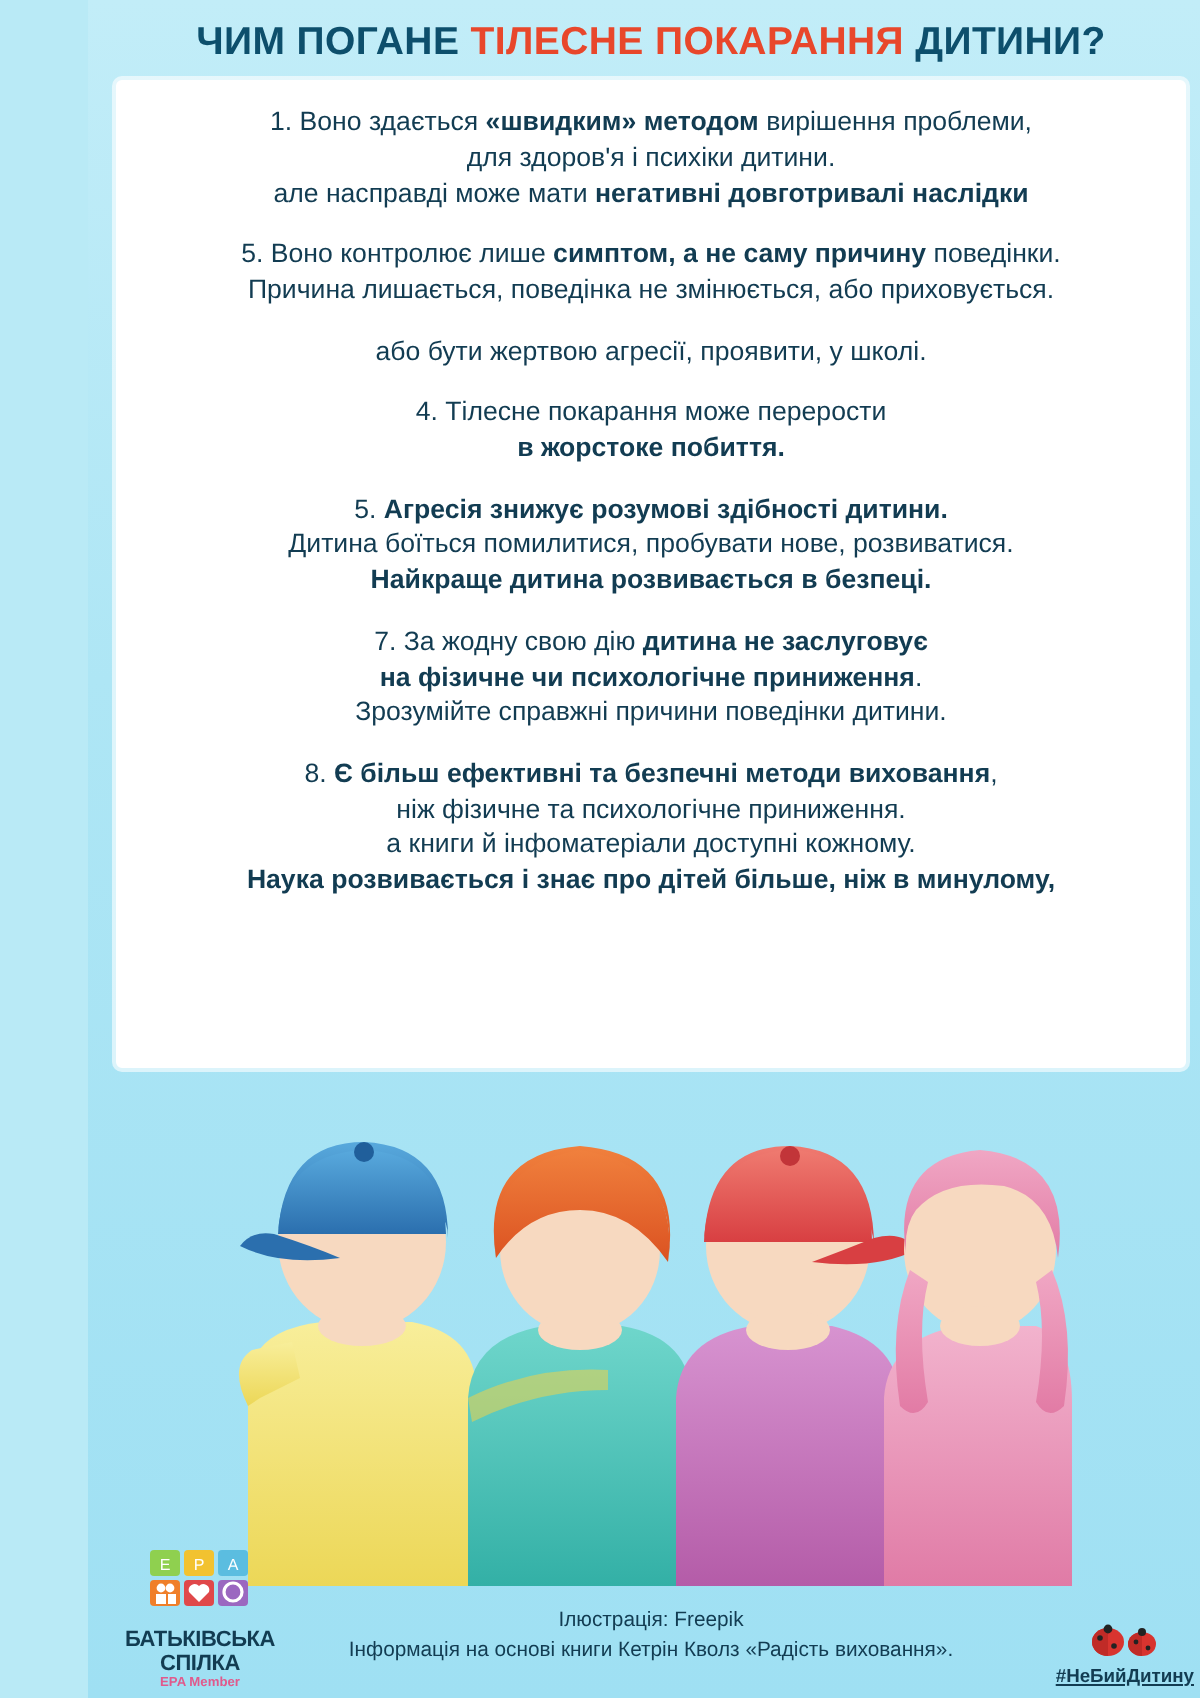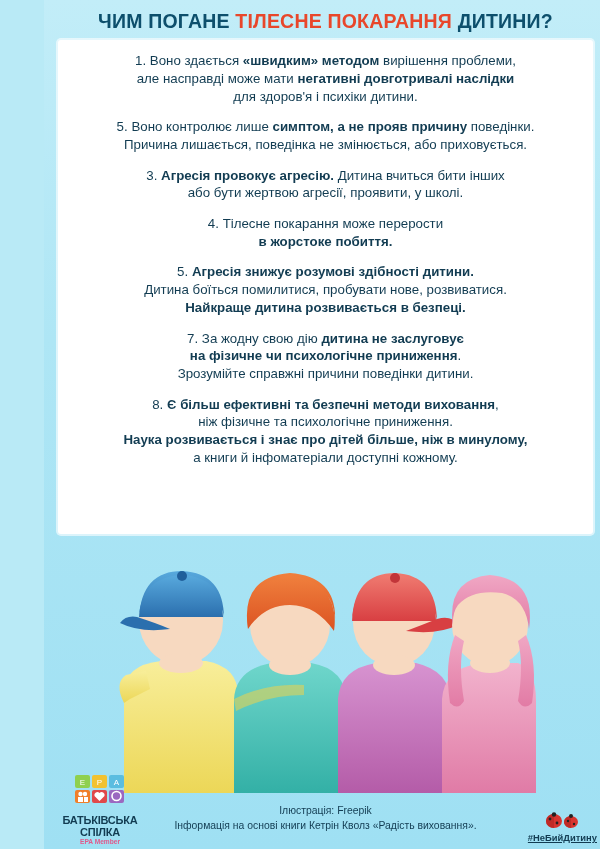--- a/index.html
+++ b/index.html
@@ -129,50 +129,49 @@
 
 <div class="poster">
 
   <div class="title">
     <span>ЧИМ ПОГАНЕ </span><span class="hl">ТІЛЕСНЕ ПОКАРАННЯ</span><span> ДИТИНИ?</span>
   </div>
 
   <div class="card">
     <div class="item">
         <div><span>1. Воно здається </span><b>«швидким» методом</b><span> вирішення проблеми,</span></div>
+        <div><span>для здоров'я і психіки дитини.</span></div>
         <div><span>але насправді може мати </span><b>негативні довготривалі наслідки</b></div>
-        <div><span>для здоров'я і психіки дитини.</span></div>
-      </div>
-    <div class="item">
-        <div><span>5. Воно контролює лише </span><b>симптом, а не прояв причину</b><span> поведінки.</span></div>
+      </div>
+    <div class="item">
+        <div><span>5. Воно контролює лише </span><b>симптом, а не саму причину</b><span> поведінки.</span></div>
         <div><span>Причина лишається, поведінка не змінюється, або приховується.</span></div>
       </div>
     <div class="item">
-        <div><span>3. </span><b>Агресія провокує агресію.</b><span> Дитина вчиться бити інших</span></div>
         <div><span>або бути жертвою агресії, проявити, у школі.</span></div>
       </div>
     <div class="item">
         <div><span>4. Тілесне покарання може перерости</span></div>
         <div><b>в жорстоке побиття.</b></div>
       </div>
     <div class="item">
         <div><span>5. </span><b>Агресія знижує розумові здібності дитини.</b></div>
         <div><span>Дитина боїться помилитися, пробувати нове, розвиватися.</span></div>
         <div><b>Найкраще дитина розвивається в безпеці.</b></div>
       </div>
     <div class="item">
         <div><span>7. За жодну свою дію </span><b>дитина не заслуговує</b></div>
         <div><b>на фізичне чи психологічне приниження</b><span>.</span></div>
         <div><span>Зрозумійте справжні причини поведінки дитини.</span></div>
       </div>
     <div class="item">
         <div><span>8. </span><b>Є більш ефективні та безпечні методи виховання</b><span>,</span></div>
         <div><span>ніж фізичне та психологічне приниження.</span></div>
+        <div><span>а книги й інфоматеріали доступні кожному.</span></div>
         <div><b>Наука розвивається і знає про дітей більше, ніж в минулому,</b></div>
-        <div><span>а книги й інфоматеріали доступні кожному.</span></div>
       </div>
   </div>
 
   <div class="illus">
     <svg class="kids" viewBox="0 0 440 255">
       <defs>
         <linearGradient id="capBlue" x1="0" y1="0" x2="0" y2="1">
           <stop offset="0%" stop-color="#58a9dd"></stop>
           <stop offset="100%" stop-color="#2b6fae"></stop>
         </linearGradient>

